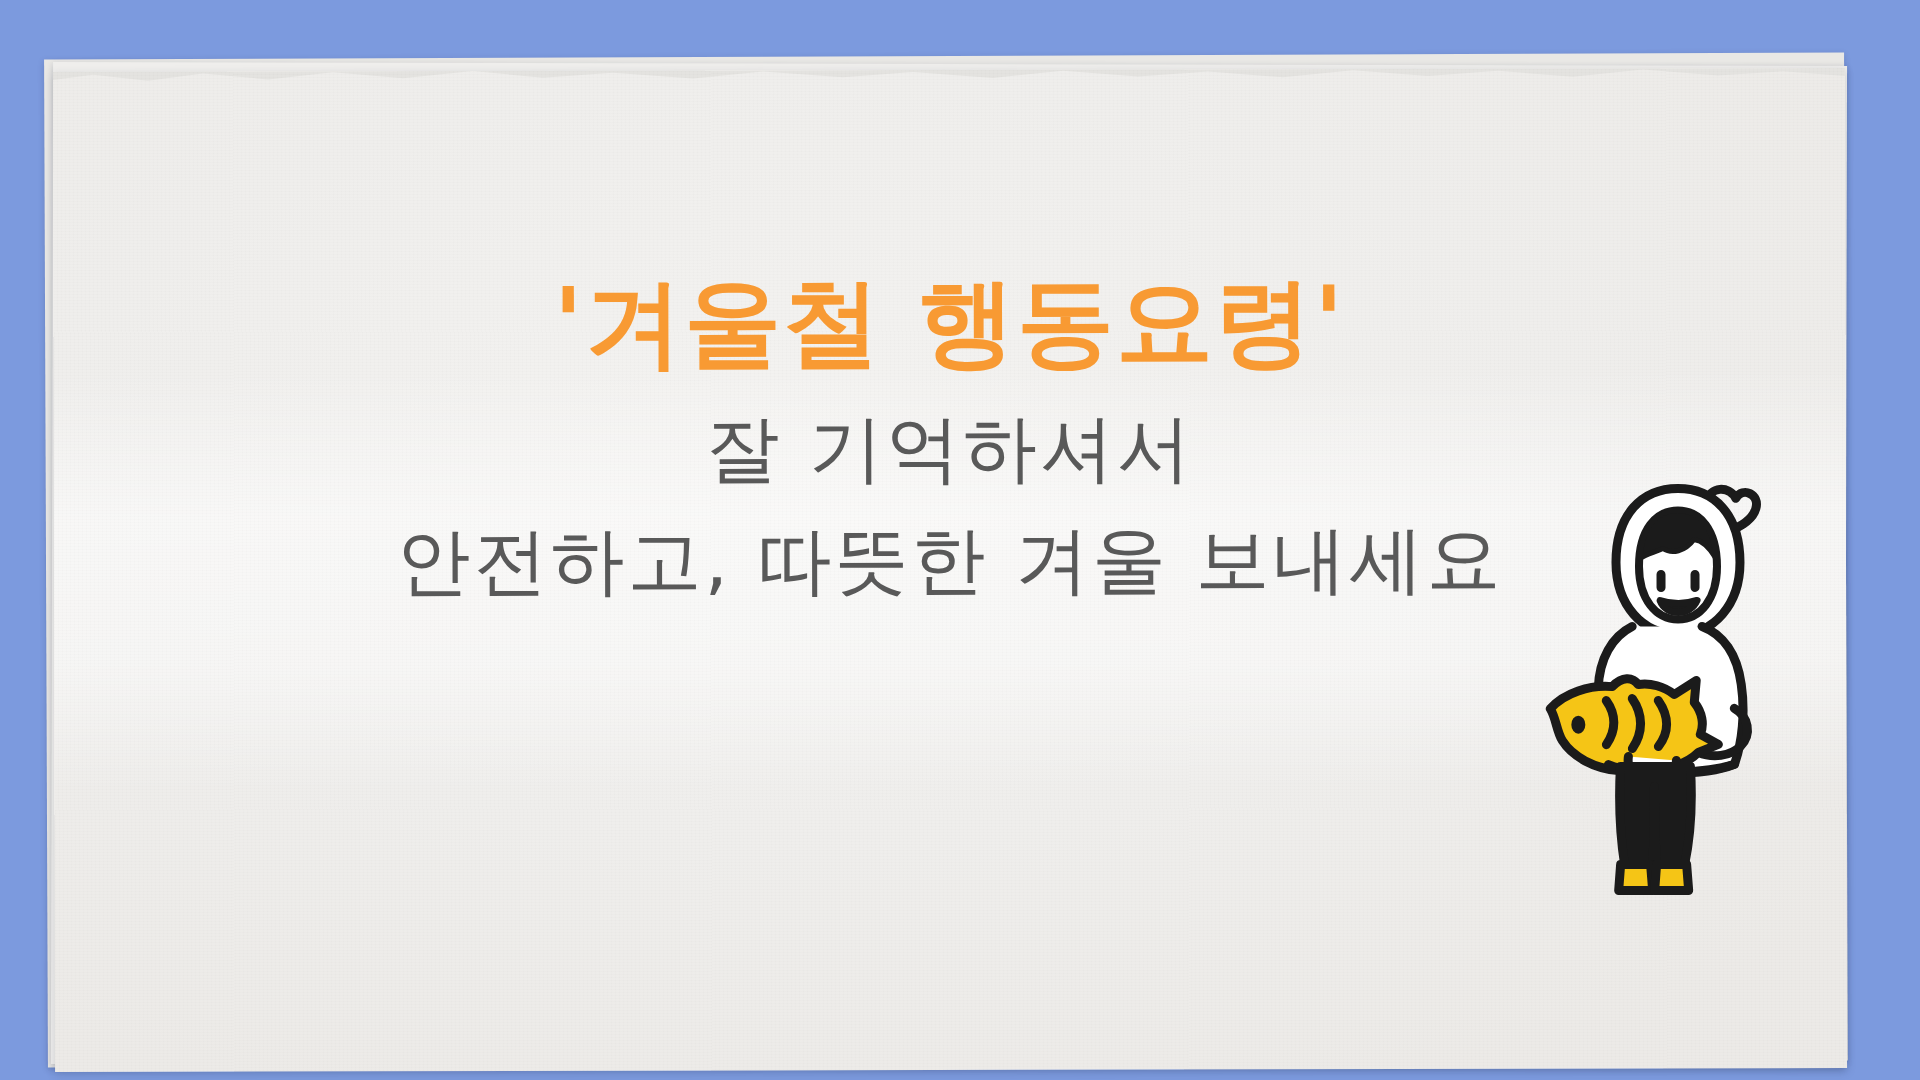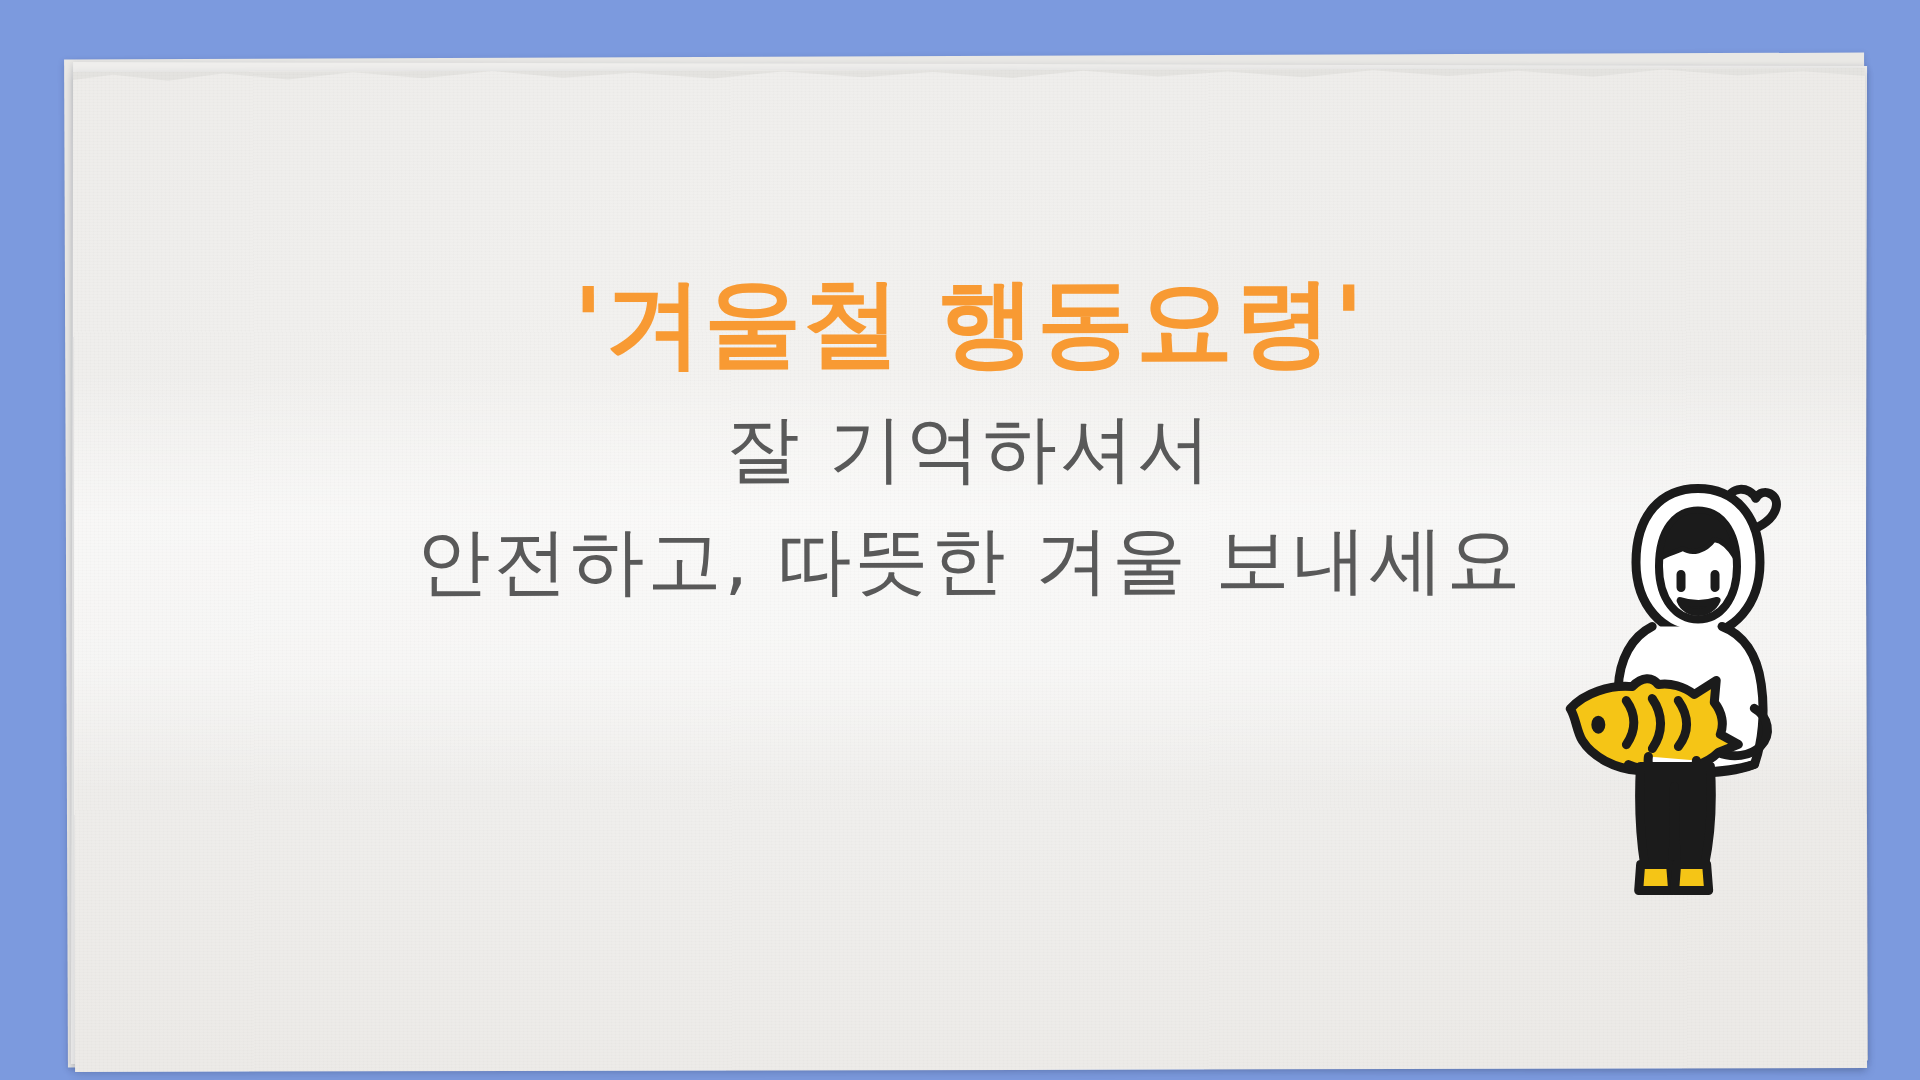--- a/index.html
+++ b/index.html
@@ -19,21 +19,21 @@
     position: relative;
     width: 1920px;
     height: 1080px;
     background: #7c9ade;
     overflow: hidden;
   }
 
   
   .paper-stack {
     position: absolute;
-    left: 56px;
+    left: 36px;
     top: 56px;
     width: 1816px;
     height: 1010px;
   }
   .sheet {
     position: absolute;
     background: #f0efed;
     box-shadow: 0 2px 6px rgba(40,50,80,0.22);
   }
   .sheet-back-1 {

